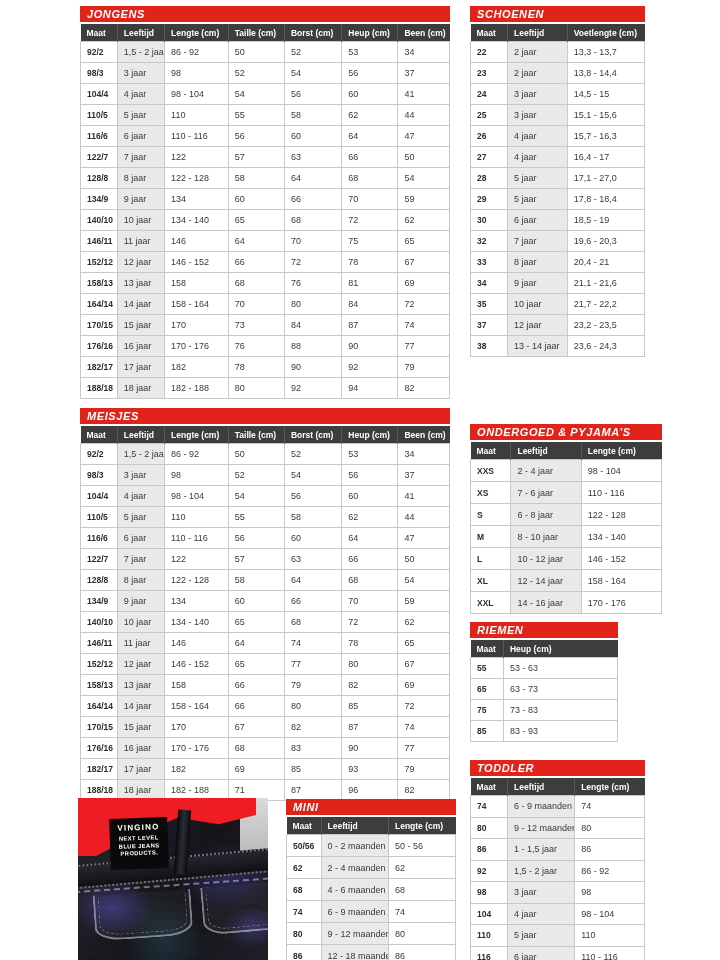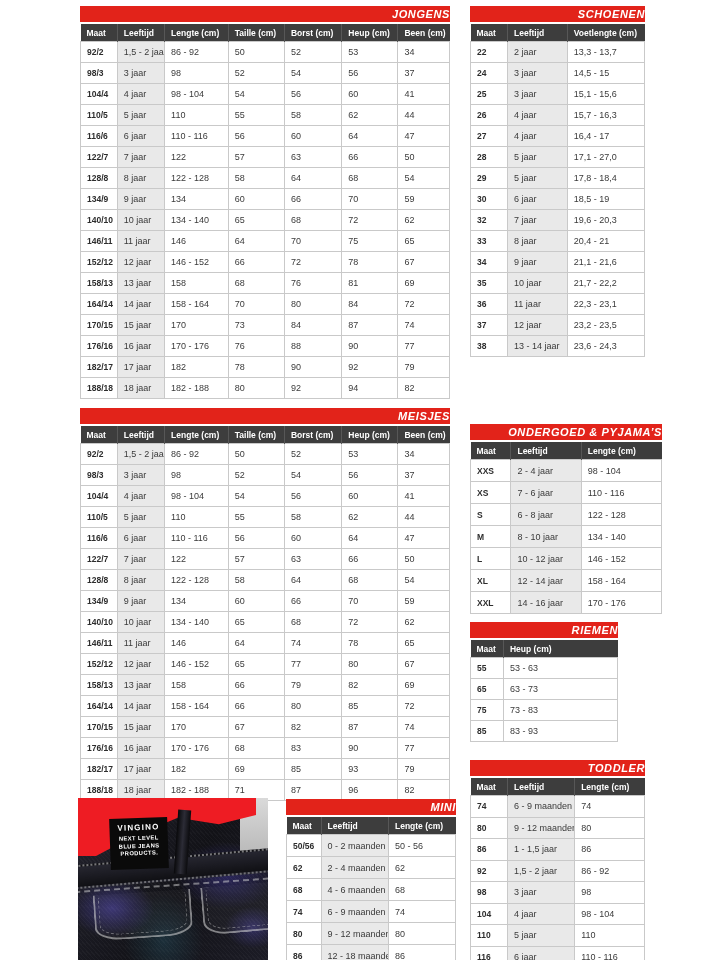--- a/index.html
+++ b/index.html
@@ -11,21 +11,21 @@
   }
   html,body{margin:0;padding:0;}
   body{
     width:720px;height:960px;background:#ffffff;position:relative;overflow:hidden;
     font-family:"Liberation Sans", sans-serif;
   }
   .size-table{position:absolute;}
   .bar{
     background:var(--red);color:#fff;font-weight:bold;font-style:italic;
     font-size:11px;line-height:16px;height:16px;padding:0 0 0 7px;
-    letter-spacing:.6px;margin-bottom:2px;text-align:right;
+    letter-spacing:.6px;margin-bottom:2px;
   }
   table{border-collapse:collapse;width:100%;table-layout:fixed;padding-left:14px;}
   th{
     background:var(--dark);color:#fff;font-size:8.5px;font-weight:bold;
     text-align:left;padding:0 0 0 6px;height:17px;border-right:1px solid #575757;
     overflow:hidden;white-space:nowrap;
   }
   th:last-child{border-right:none;}
   td{
     font-size:9px;color:var(--text);border:1px solid var(--border);
@@ -485,20 +485,25 @@
           <th>Voetlengte (cm)</th>
         </tr>
       </thead>
       <tbody>
         <tr>
           <td class="c-maat">22</td>
           <td class="c-gray">2 jaar</td>
           <td>13,3 - 13,7</td>
         </tr>
         <tr>
+          <td class="c-maat">23</td>
+          <td class="c-gray">2 jaar</td>
+          <td>13,8 - 14,4</td>
+        </tr>
+        <tr>
           <td class="c-maat">24</td>
           <td class="c-gray">3 jaar</td>
           <td>14,5 - 15</td>
         </tr>
         <tr>
           <td class="c-maat">25</td>
           <td class="c-gray">3 jaar</td>
           <td>15,1 - 15,6</td>
         </tr>
         <tr>
@@ -538,25 +543,20 @@
         </tr>
         <tr>
           <td class="c-maat">34</td>
           <td class="c-gray">9 jaar</td>
           <td>21,1 - 21,6</td>
         </tr>
         <tr>
           <td class="c-maat">35</td>
           <td class="c-gray">10 jaar</td>
           <td>21,7 - 22,2</td>
-        </tr>
-        <tr>
-          <td class="c-maat">36</td>
-          <td class="c-gray">11 jaar</td>
-          <td>22,3 - 23,1</td>
         </tr>
         <tr>
           <td class="c-maat">37</td>
           <td class="c-gray">12 jaar</td>
           <td>23,2 - 23,5</td>
         </tr>
         <tr>
           <td class="c-maat">38</td>
           <td class="c-gray">13 - 14 jaar</td>
           <td>23,6 - 24,3</td>

